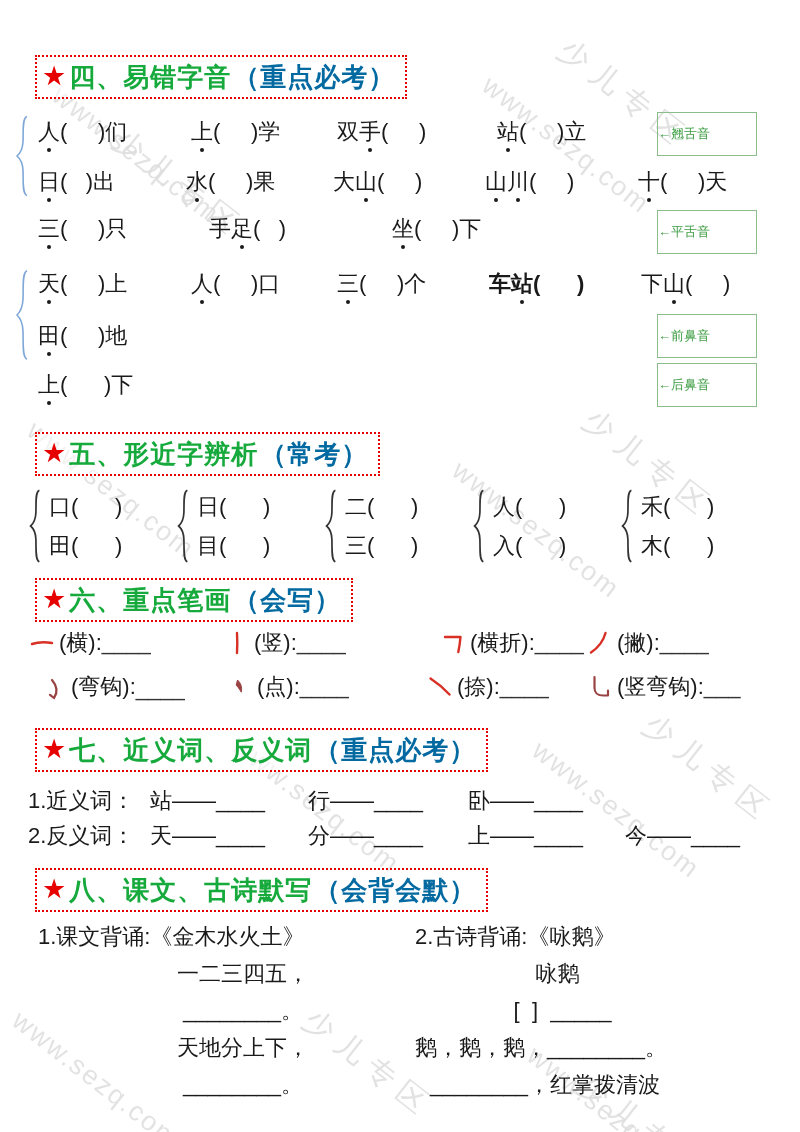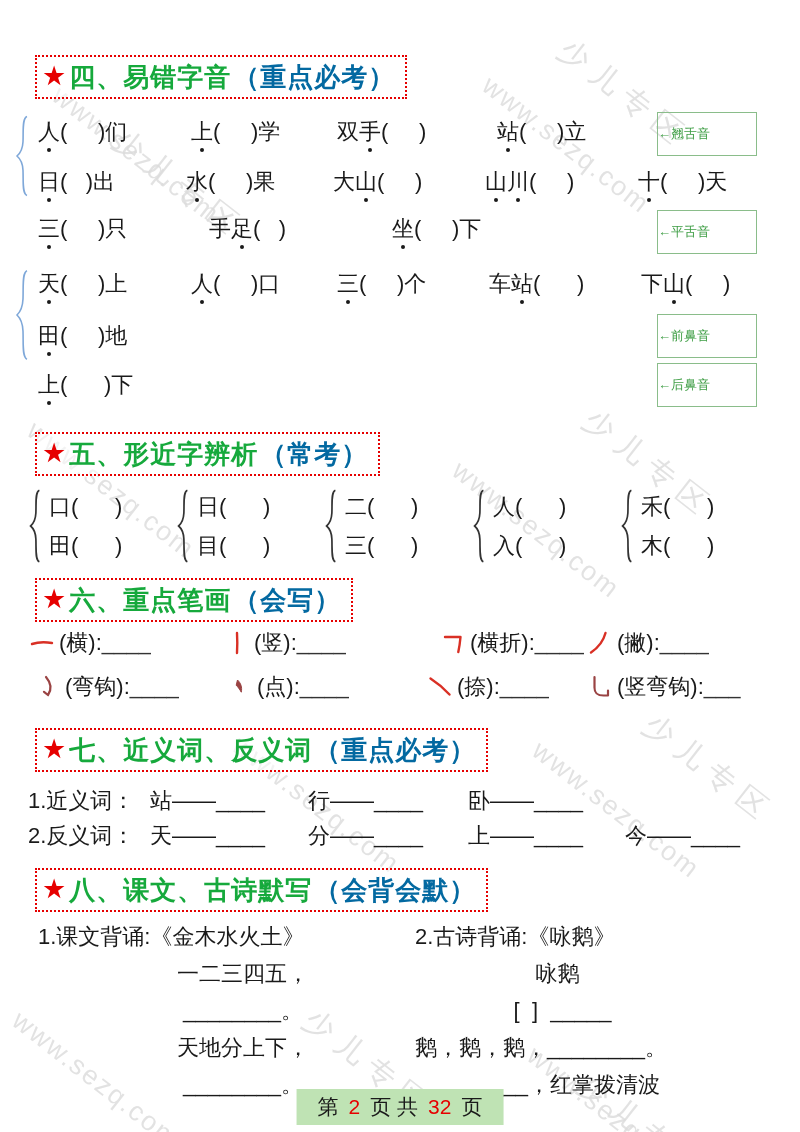--- a/index.html
+++ b/index.html
@@ -96,21 +96,21 @@
   </div>
   <div class="row" style="left:38px;top:213px;gap:23px;">
     <span class="ph" style="width:148px;"><span class="em">三</span><span>(     )只</span></span>
     <span class="ph" style="width:160px;"><span>手</span><span class="em">足</span><span>(   )</span></span>
     <span class="ph"><span class="em">坐</span><span>(     )下</span></span>
   </div>
   <div class="row" style="left:38px;top:268px;">
     <span class="ph" style="width:153px;"><span class="em">天</span><span>(     )上</span></span>
     <span class="ph" style="width:146px;"><span class="em">人</span><span>(     )口</span></span>
     <span class="ph" style="width:152px;"><span class="em">三</span><span>(     )个</span></span>
-    <span class="ph" style="width:152px;"><span>车</span><span class="em">站</span><span>(      )</span></span>
+    <span class="ph" style="width:152px;font-weight:bold;"><span>车</span><span class="em">站</span><span>(      )</span></span>
     <span class="ph"><span>下</span><span class="em">山</span><span>(     )</span></span>
   </div>
   <div class="row" style="left:38px;top:320px;">
     <span class="ph"><span class="em">田</span><span>(     )地</span></span>
   </div>
   <div class="row" style="left:38px;top:369px;">
     <span class="ph"><span class="em">上</span><span>(      )下</span></span>
   </div>
 
   <div class="tag" style="left:657px;top:112px;">←翘舌音</div>
@@ -179,21 +179,21 @@
       </svg>
     <span>(横折):</span><span class="blank">____</span>
   </div>
   <div class="stroke-item" style="left:588px;top:628px;">
     <svg width="24" height="24" viewBox="0 0 24 24">
         <path d="M17.5 2 C15.5 9.5 10.5 16.5 3 21.5" fill="none" stroke="#d93025" stroke-width="2.4" stroke-linecap="round"></path>
       </svg>
     <span>(撇):</span><span class="blank">____</span>
   </div>
 
-  <div class="stroke-item" style="left:36px;top:672px;">
+  <div class="stroke-item" style="left:42px;top:672px;align-items:flex-end;">
     <svg width="24" height="24" viewBox="0 0 24 24">
         <path d="M10 2 C15.5 8.5 15.5 15 12 20 L8 16.8" fill="none" stroke="#9a4343" stroke-width="2.2" stroke-linecap="round"></path>
       </svg>
     <span>(弯钩):</span><span class="blank">____</span>
   </div>
   <div class="stroke-item" style="left:228px;top:672px;">
     <svg width="24" height="24" viewBox="0 0 24 24">
         <path d="M9.5 5 C12.8 8 14.3 12.2 13.3 17.2 C11.5 14 9.8 11.8 8.2 10.2 Z" fill="#9a4343" stroke="#9a4343" stroke-width="1"></path>
       </svg>
     <span>(点):</span><span class="blank">____</span>
@@ -245,17 +245,14 @@
     <div class="ln c" style="padding-left:70px;">________。</div>
   </div>
   <div class="s8col" style="left:415px;top:918px;width:345px;">
     <div class="ln">2.古诗背诵:《咏鹅》</div>
     <div class="ln c" style="padding-right:60px;">咏鹅</div>
     <div class="ln c" style="padding-right:50px;">[  ]  _____</div>
     <div class="ln">鹅，鹅，鹅，________。</div>
     <div class="ln" style="padding-left:15px;">________，红掌拨清波</div>
   </div>
 
-  <div class="footer">
-    <span>第</span><span class="num">2</span><span>页 共</span><span class="num">32</span><span>页</span>
-  </div>
 
 </div>
 
 </body></html>

